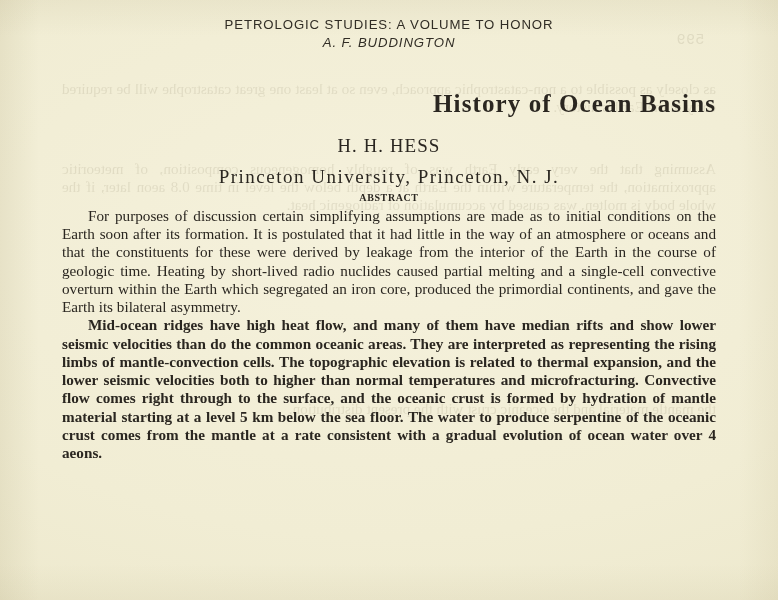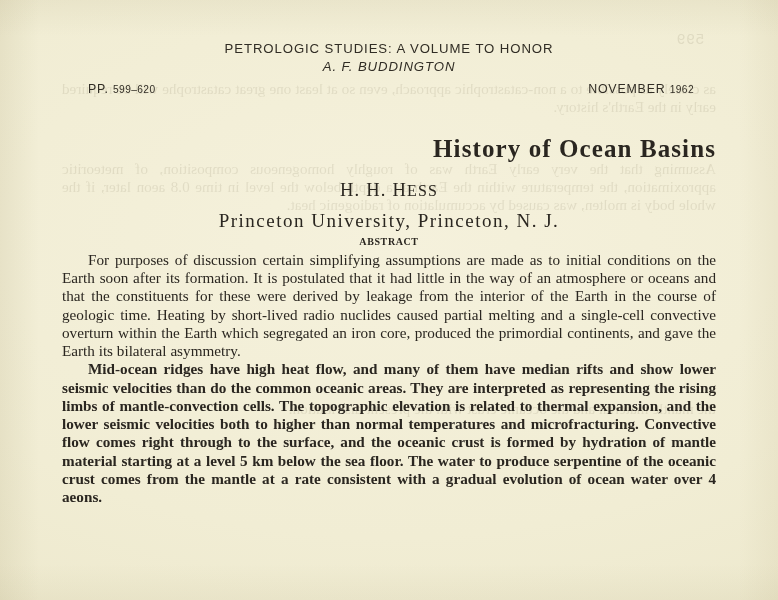--- a/index.html
+++ b/index.html
@@ -60,21 +60,21 @@
     font-size: 15px;
     letter-spacing: 1px;
   }
 
   
   .sheet {
     position: relative;
     z-index: 2;
     width: 654px;
     margin: 0 auto;
-    padding-top: 40px;
+    padding-top: 16px;
   }
 
   
   .runhead {
     font-family: "Liberation Sans", sans-serif;
     text-align: center;
     color: #312d25;
   }
   .runhead-line1 {
     font-size: 13.2px;
@@ -111,21 +111,21 @@
     line-height: 28px;
   }
   .author {
     text-align: center;
     font-size: 18.5px;
     letter-spacing: 1.2px;
     margin-top: 14px;
     line-height: 21px;
   }
   .author .sc {
-    font-size: 16px;
+    font-size: 19px;
     letter-spacing: 1.1px;
     margin-top: 44px;
   }
   .affil {
     text-align: center;
     font-size: 19px;
     letter-spacing: 1.5px;
     margin-top: 11px;
     line-height: 17px;
   }
@@ -160,24 +160,20 @@
   <div class="bleed-block" style="top:80px;">as closely as possible to a non-catastrophic approach, even so at least one great catastrophe will be required early in the Earth's history.</div>
   <div class="bleed-block" style="top:160px;">Assuming that the very early Earth was of roughly homogeneous composition, of meteoritic approximation, the temperature within the Earth at a depth below the level in time 0.8 aeon later, if the whole body is molten, was caused by accumulation of radiogenic heat.</div>
   <div class="bleed-block" style="top:400px;">the mantle material and the oceanic crust with the present distribution.</div>
 </div>
 
 <div class="sheet">
 
   <div class="runhead">
     <div class="runhead-line1">PETROLOGIC STUDIES: A VOLUME TO HONOR</div>
     <div class="runhead-line2">A. F. BUDDINGTON</div>
-    <div class="runhead-row">
-      <span><span>PP.</span> <span class="smallnum">599–620</span></span>
-      <span><span>NOVEMBER</span> <span class="smallnum">1962</span></span>
-    </div>
   </div>
 
   <h1 class="title">History of Ocean Basins</h1>
 
   <div class="author"><span>H. H. H</span><span class="sc">ESS</span></div>
 
   <div class="affil">Princeton University, Princeton, N. J.</div>
 
   <div class="abstract-head">ABSTRACT</div>
 

